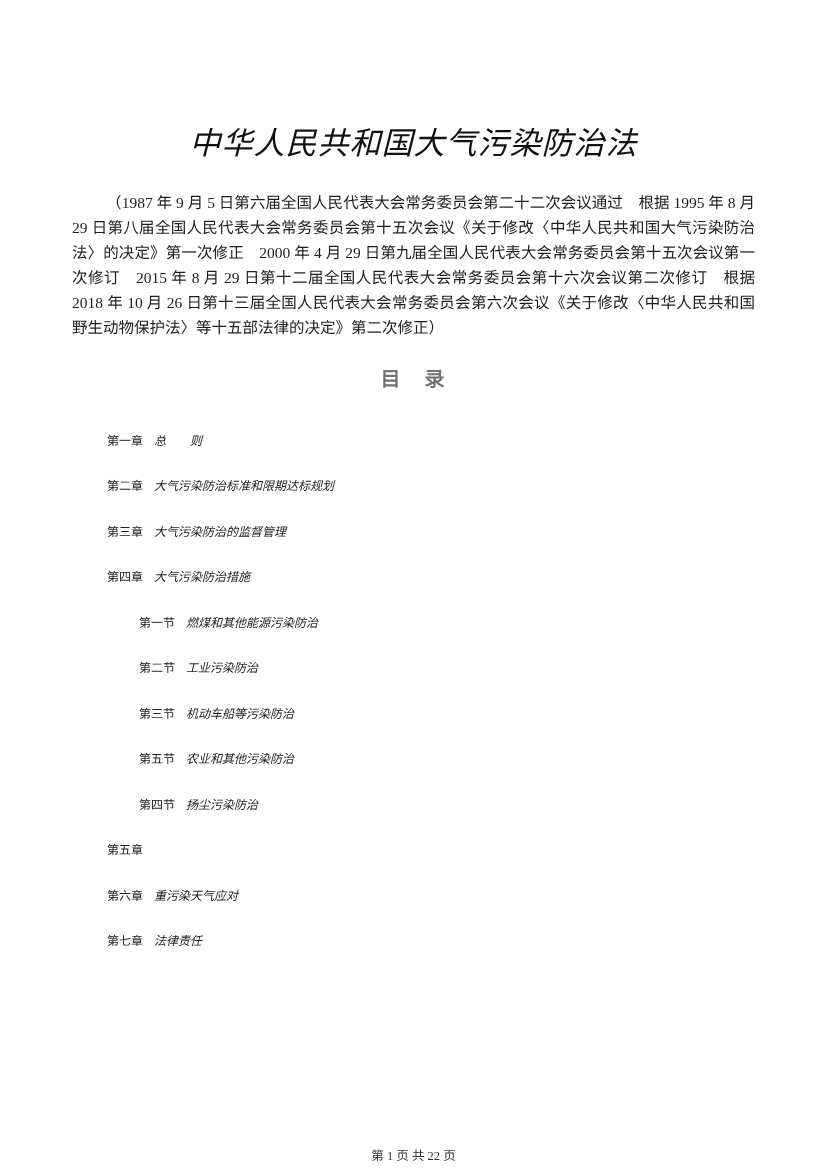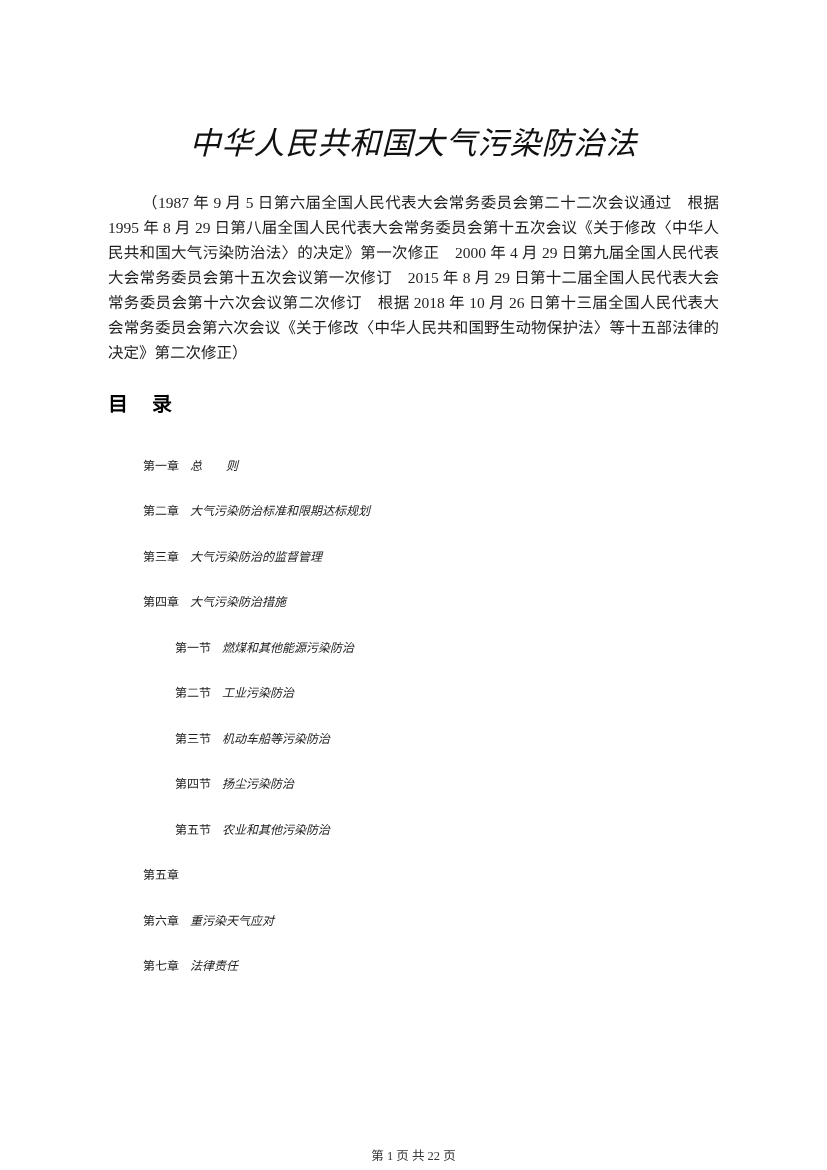--- a/index.html
+++ b/index.html
@@ -6,21 +6,21 @@
   .page {
     position: relative;
     width: 827px;
     height: 1170px;
     margin: 0 auto;
     background: #ffffff;
     color: #212121;
     font-family: "Liberation Serif", "DejaVu Serif", serif;
     overflow: hidden;
   }
-  .content { padding: 0 108px; }
+  .content { padding: 0 72px; }
 
   .doc-title {
     padding-top: 120px;
     text-align: center;
     font-size: 31px;
     line-height: 48px;
     font-style: italic;
     font-weight: 500;
     letter-spacing: 1px;
     color: #111111;
@@ -35,25 +35,26 @@
   .preamble {
     margin-top: 22px;
     font-size: 15.5px;
     line-height: 25px;
     text-align: justify;
     text-indent: 2.2em;
     color: #1d1d1d;
   }
   .toc-heading {
     margin-top: 26px;
+    text-align: center;
     font-size: 20px;
     line-height: 26px;
     font-weight: bold;
     letter-spacing: 2px;
-    color: #000000;
+    color: #737373;
   }
   .toc-list {
     margin: 25px 0 0 0;
     padding: 0;
     list-style: none;
   }
   .toc-item {
     height: 45.5px;
     display: flex;
     align-items: center;
@@ -111,26 +112,26 @@
       </li>
       <li class="toc-item level-section">
         <span class="toc-num">第二节</span>
         <span class="toc-title">工业污染防治</span>
       </li>
       <li class="toc-item level-section">
         <span class="toc-num">第三节</span>
         <span class="toc-title">机动车船等污染防治</span>
       </li>
       <li class="toc-item level-section">
+        <span class="toc-num">第五节</span>
+        <span class="toc-title">农业和其他污染防治</span>
+      </li>
+      <li class="toc-item level-section">
         <span class="toc-num">第四节</span>
         <span class="toc-title">扬尘污染防治</span>
-      </li>
-      <li class="toc-item level-section">
-        <span class="toc-num">第五节</span>
-        <span class="toc-title">农业和其他污染防治</span>
       </li>
       <li class="toc-item level-chapter">
         <span class="toc-num">第五章</span>
       </li>
       <li class="toc-item level-chapter">
         <span class="toc-num">第六章</span>
         <span class="toc-title">重污染天气应对</span>
       </li>
       <li class="toc-item level-chapter">
         <span class="toc-num">第七章</span>

